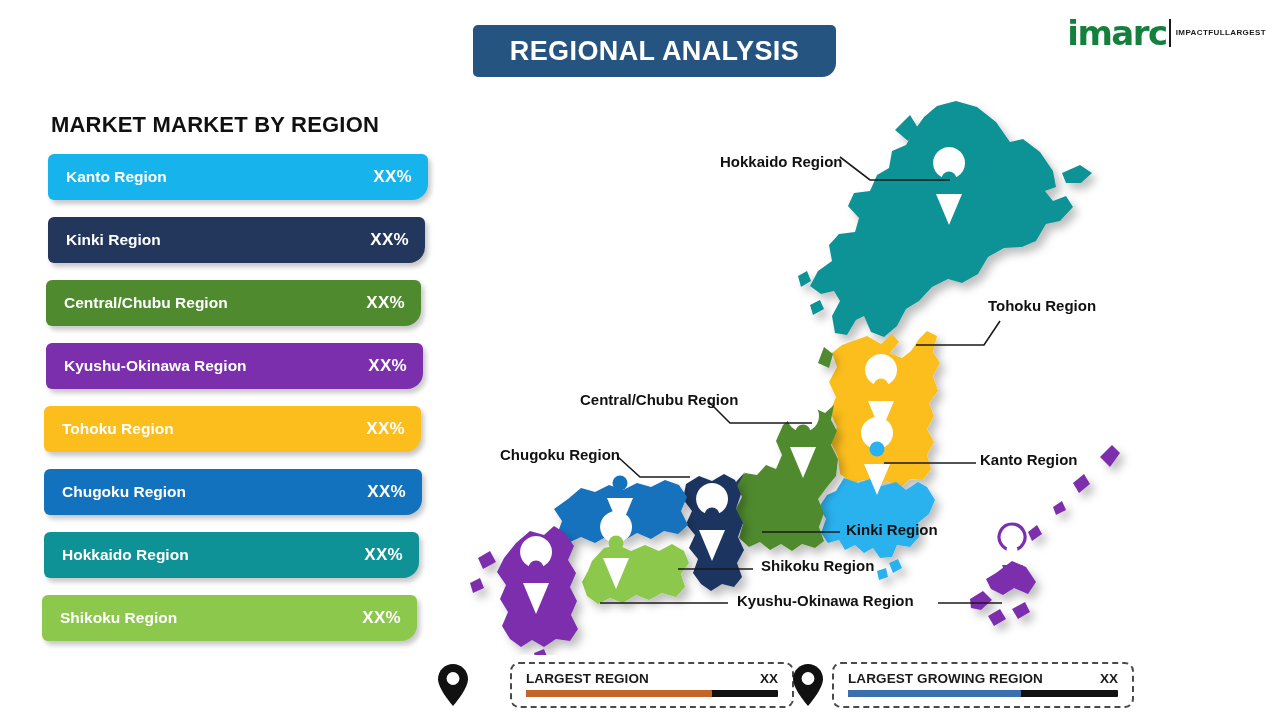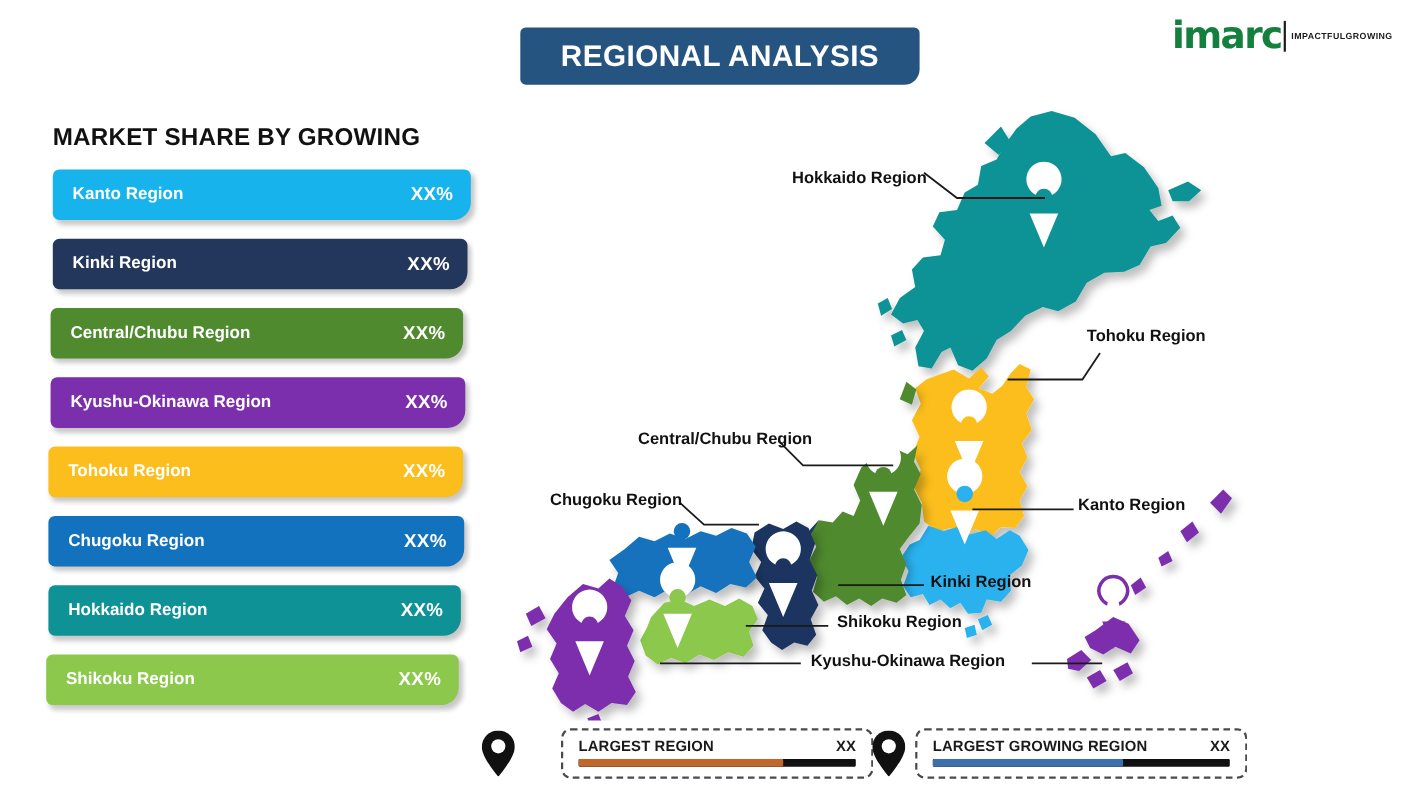--- a/index.html
+++ b/index.html
@@ -186,26 +186,26 @@
 
   <div id="title-banner">
     <div class="title-text">REGIONAL ANALYSIS</div>
   </div>
 
   <div id="logo">
     <div class="logo-mark">imarc</div>
     <div class="logo-divider"></div>
     <div class="logo-tag">
       <span>IMPACTFUL</span>
-      <span>GROWING</span>
+      <span>LARGEST</span>
     </div>
   </div>
 
   <div id="left-panel">
-    <div id="share-heading">MARKET SHARE BY GROWING</div>
+    <div id="share-heading">MARKET MARKET BY REGION</div>
     <div id="region-bars">
         <div class="region-bar" style="background: rgb(23, 179, 236); width: 380px; margin-left: 48px;">
           <span class="bar-label">Kanto  Region</span>
           <span class="bar-value">XX%</span>
         </div>
         <div class="region-bar" style="background: rgb(35, 54, 92); width: 377px; margin-left: 48px;">
           <span class="bar-label">Kinki  Region</span>
           <span class="bar-value">XX%</span>
         </div>
         <div class="region-bar" style="background: rgb(79, 138, 46); width: 375px; margin-left: 46px;">

